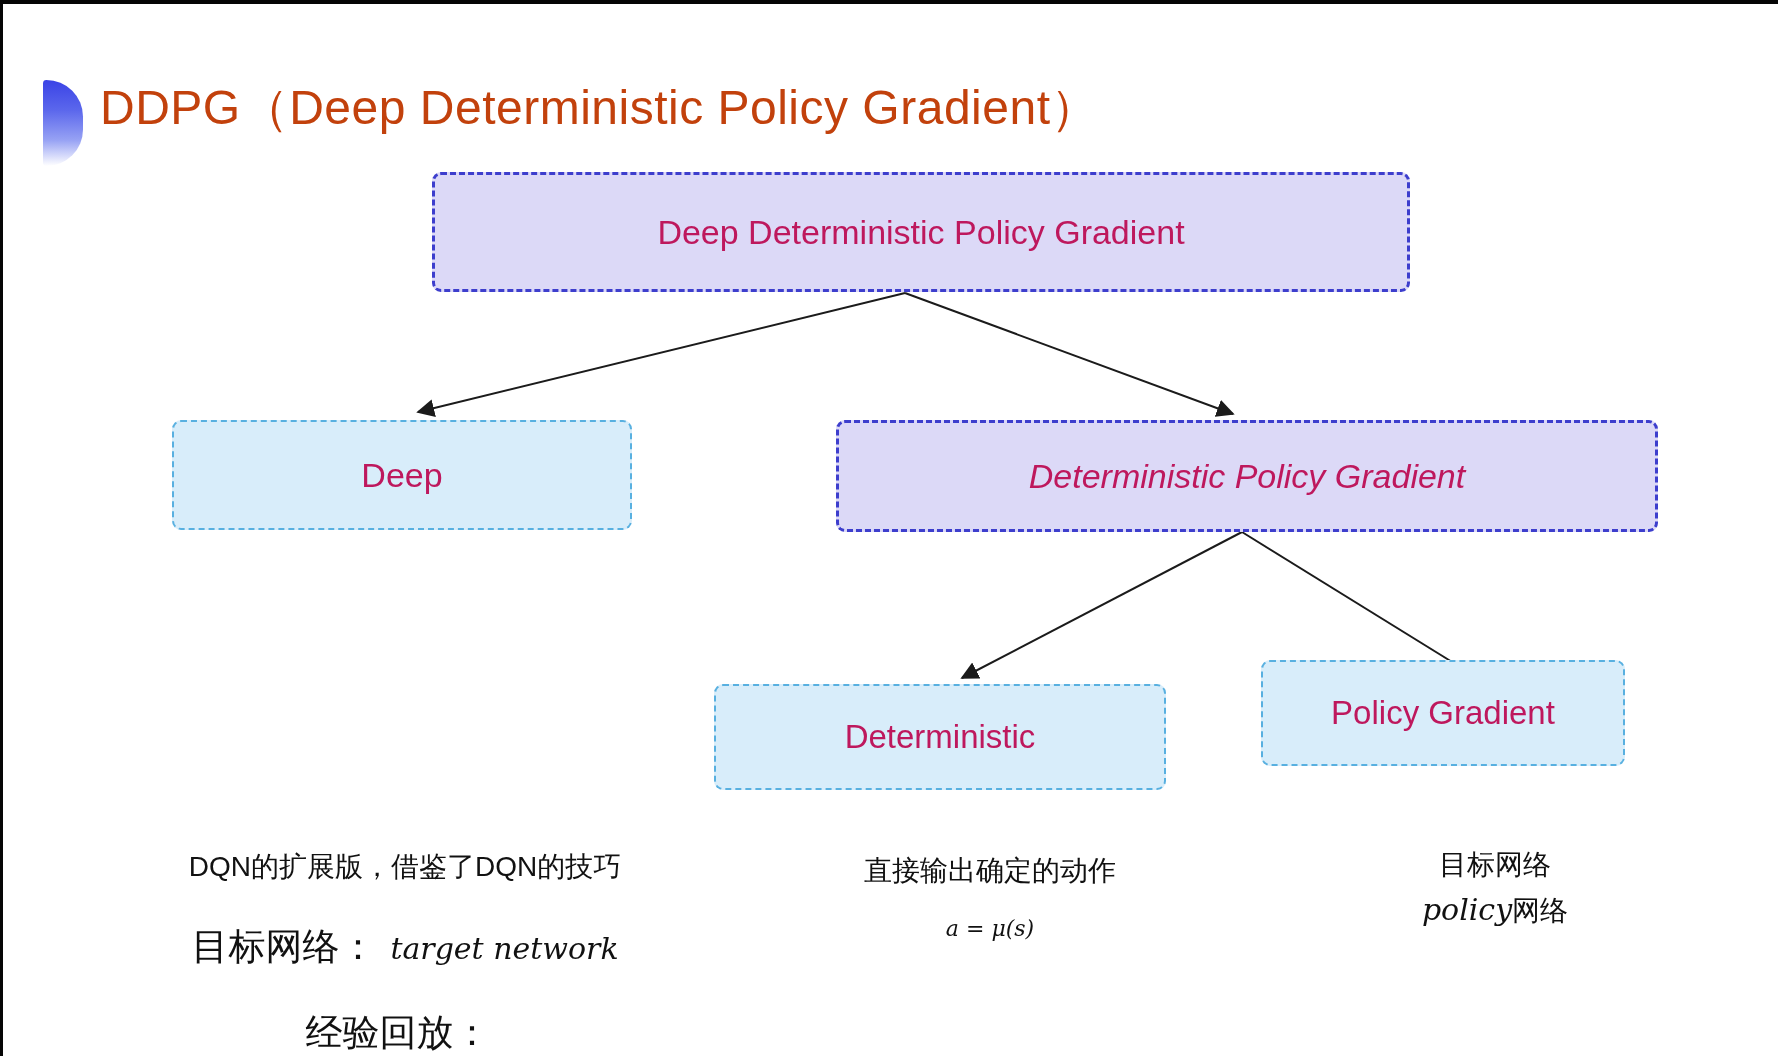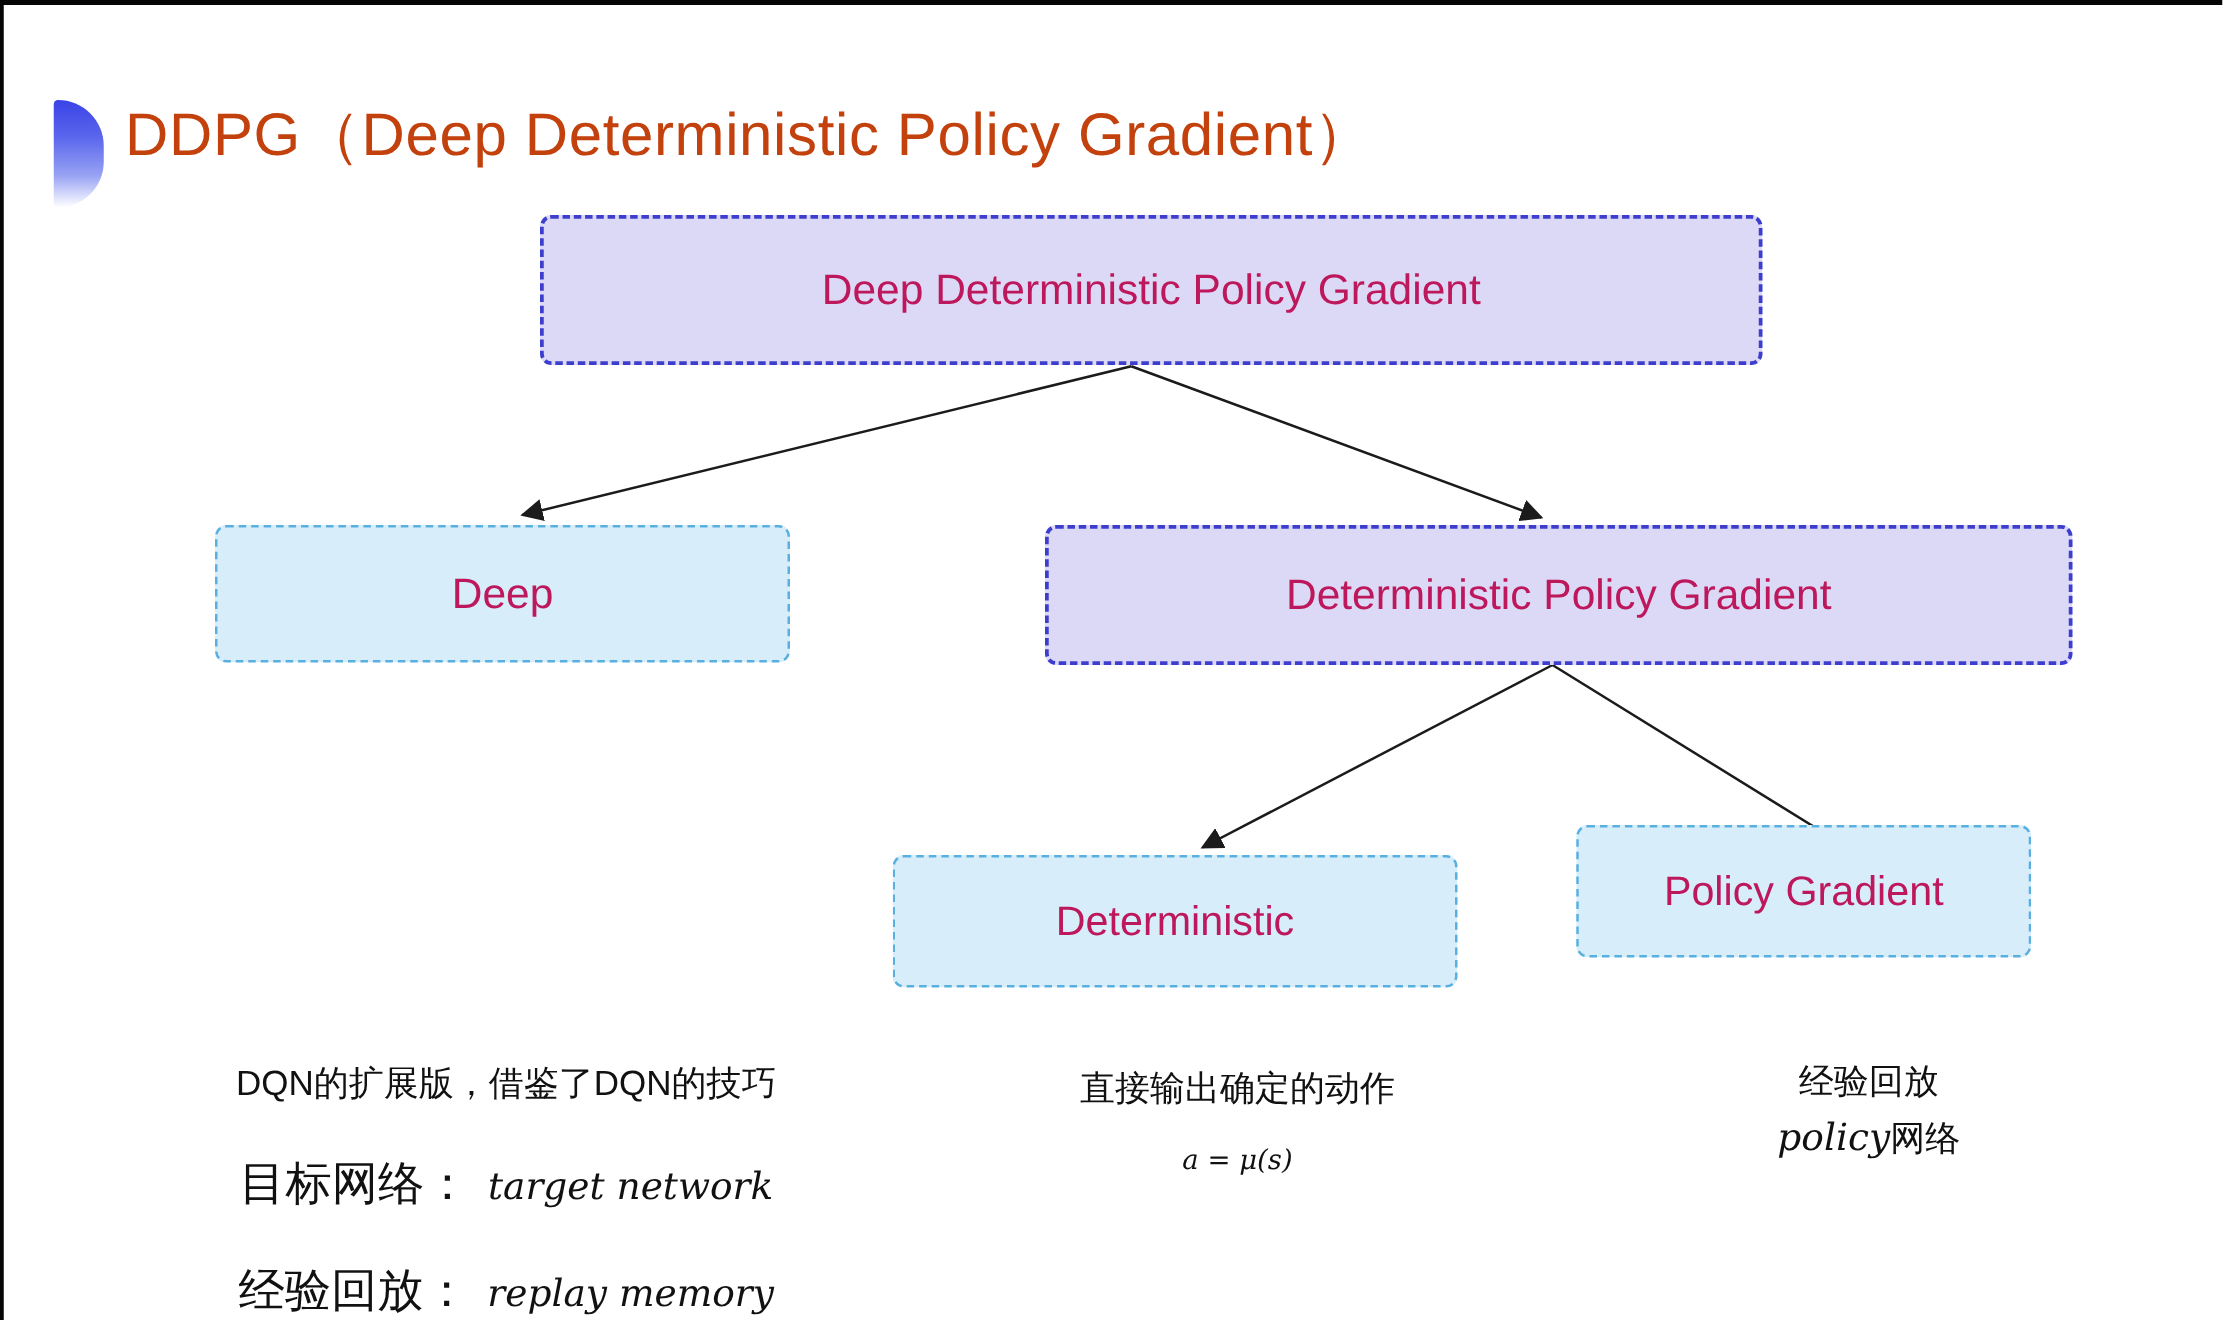--- a/index.html
+++ b/index.html
@@ -42,21 +42,21 @@
     display: flex; align-items: center; justify-content: center;
     border-radius: 9px;
     font-size: 33px; color: #be185d; font-weight: 400;
     white-space: nowrap;
   }
   .node.purple { background: #dcd9f7; border: 3px dashed #3d3ecd; }
   .node.cyan   { background: #d8edfa; border: 2px dashed #58b0e0; }
 
   .node-root { left: 432px; top: 172px; width: 978px; height: 120px; font-size: 34px; }
   .node-deep { left: 172px; top: 420px; width: 460px; height: 110px; font-size: 34px; }
-  .node-dpg  { left: 836px; top: 420px; width: 822px; height: 112px; font-size: 34px; }
+  .node-dpg  { left: 836px; top: 420px; width: 822px; height: 112px; font-size: 34px; font-style: italic; }
   .node-det  { left: 714px; top: 684px; width: 452px; height: 106px; justify-content: center; }
   .node-pg   { left: 1261px; top: 660px; width: 364px; height: 106px; }
 
   
   svg.arrows {
     position: absolute; left: 0; top: 0;
     width: 1778px; height: 1056px;
     pointer-events: none;
   }
   svg.arrows line { stroke: #1b1b1b; stroke-width: 2; }
@@ -130,34 +130,33 @@
 <div class="ann ann-left">
   <div class="row">
     <span>DQN的扩展版，借鉴了DQN的技巧</span>
   </div>
   <div class="row">
     <span class="cjk-label">目标网络：</span>
     <span class="serif-italic">target network</span>
   </div>
   <div class="row">
     <span class="cjk-label">经验回放：</span>
-    <span class="serif-italic">replay memory</span>
   </div>
 </div>
 
 <div class="ann ann-mid">
   <div class="row">
     <span>直接输出确定的动作</span>
   </div>
   <div class="row">
     <span class="formula">a = μ(s)</span>
   </div>
 </div>
 
 <div class="ann ann-right">
   <div class="row">
-    <span>经验回放</span>
+    <span>目标网络</span>
   </div>
   <div class="row">
     <span class="serif-italic">policy</span>
     <span> 网络</span>
   </div>
 </div>
 
 </body></html>

